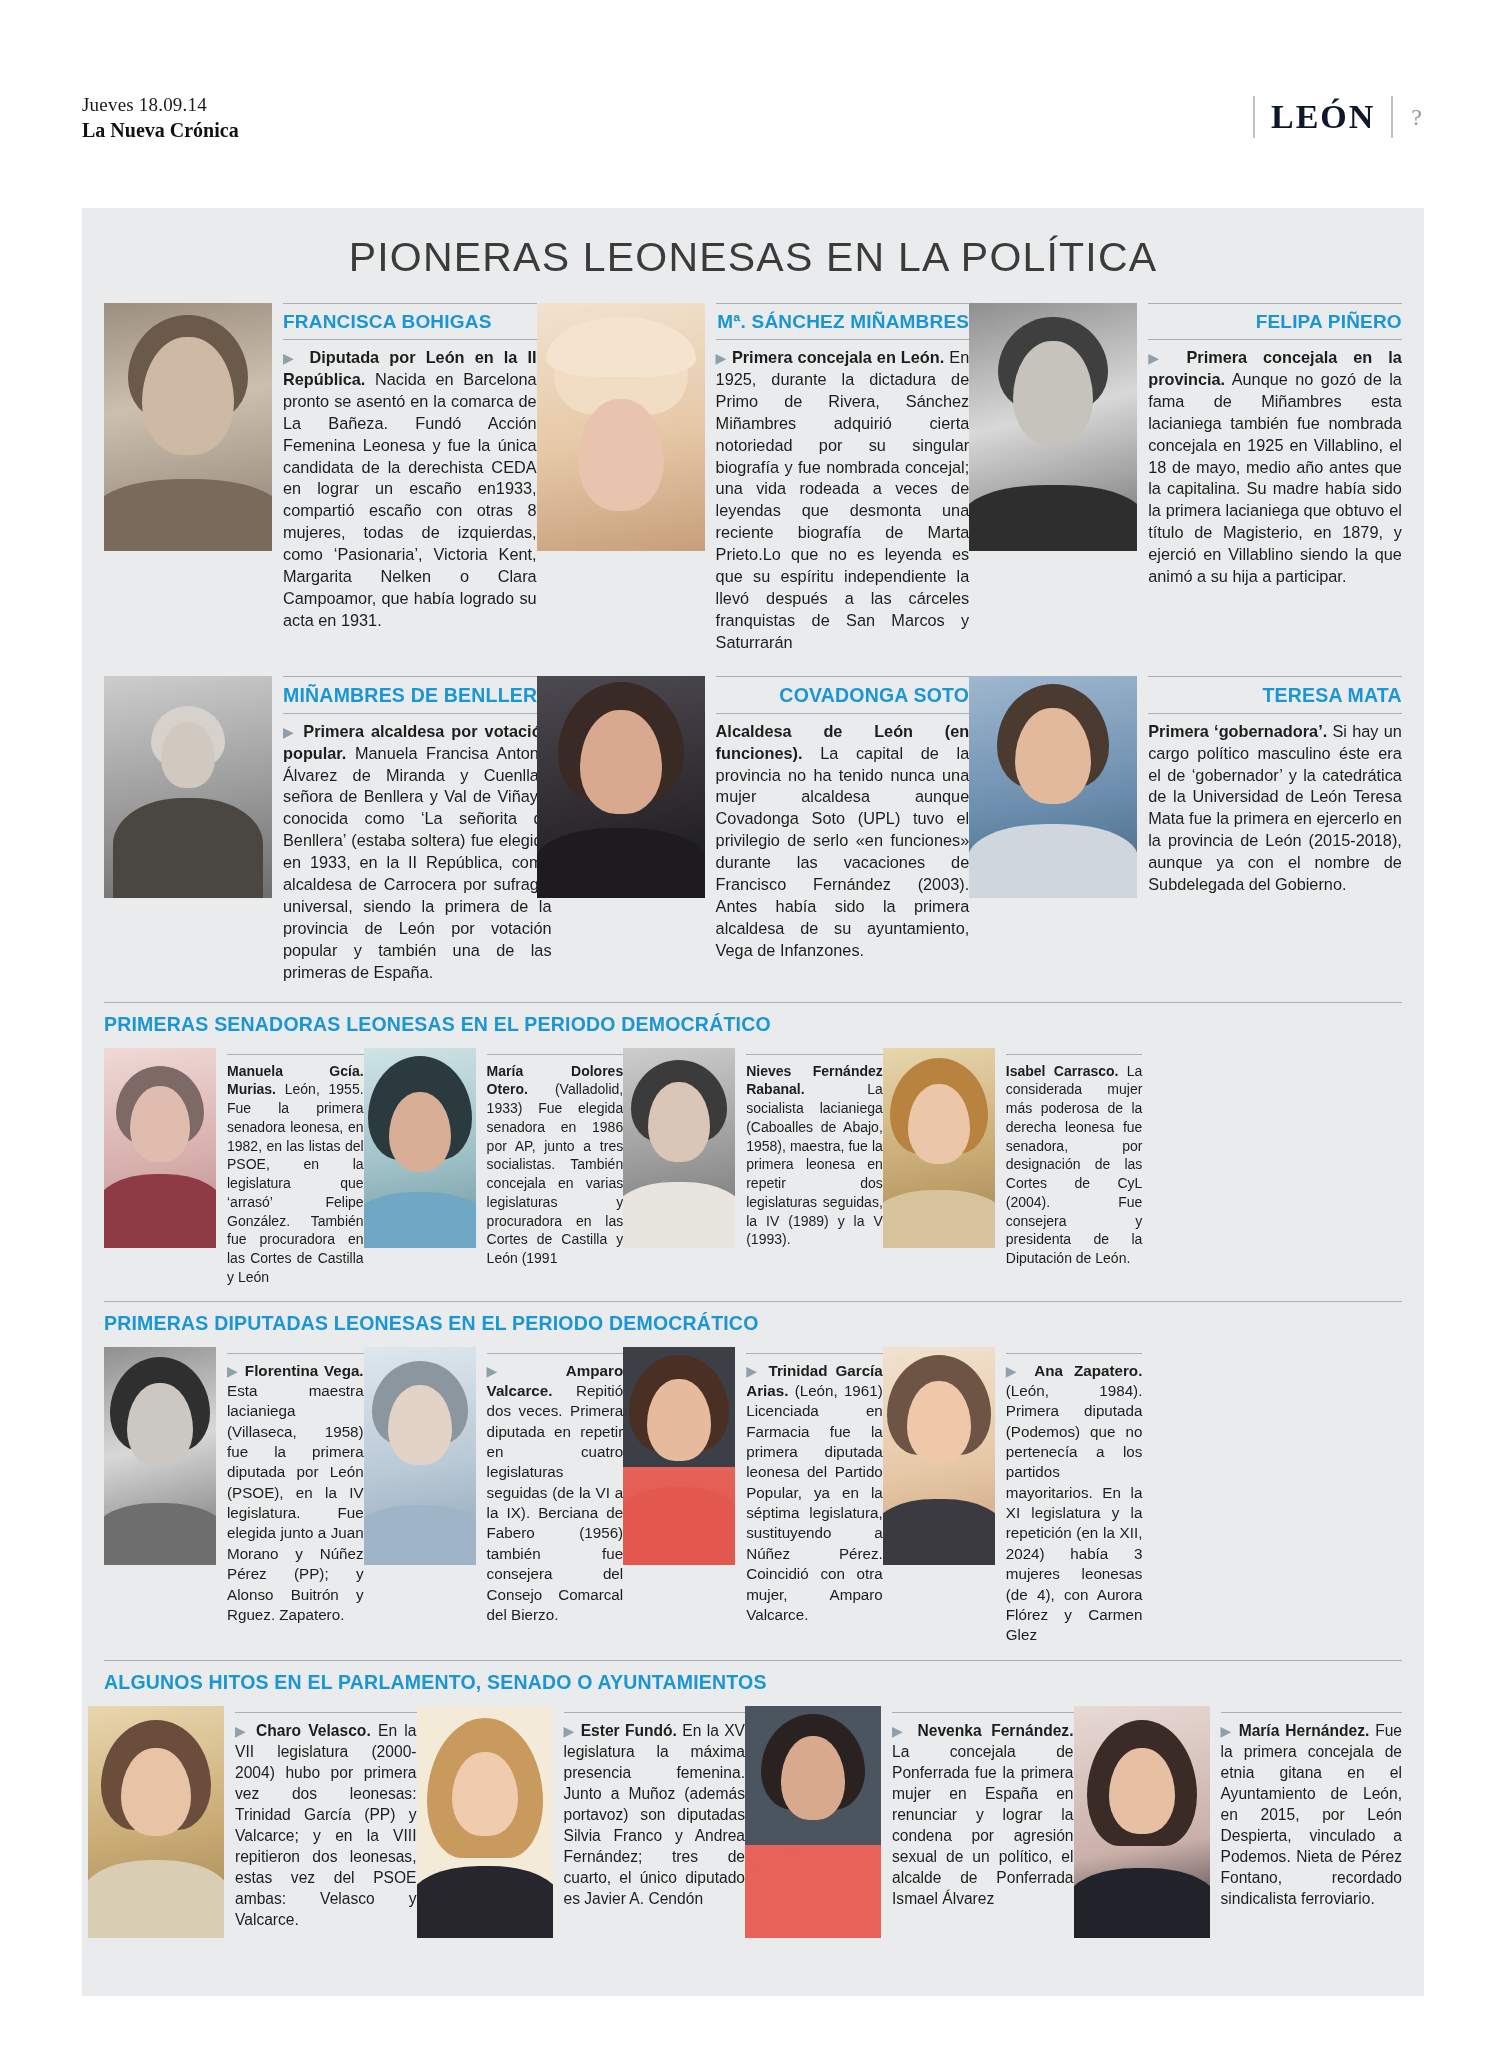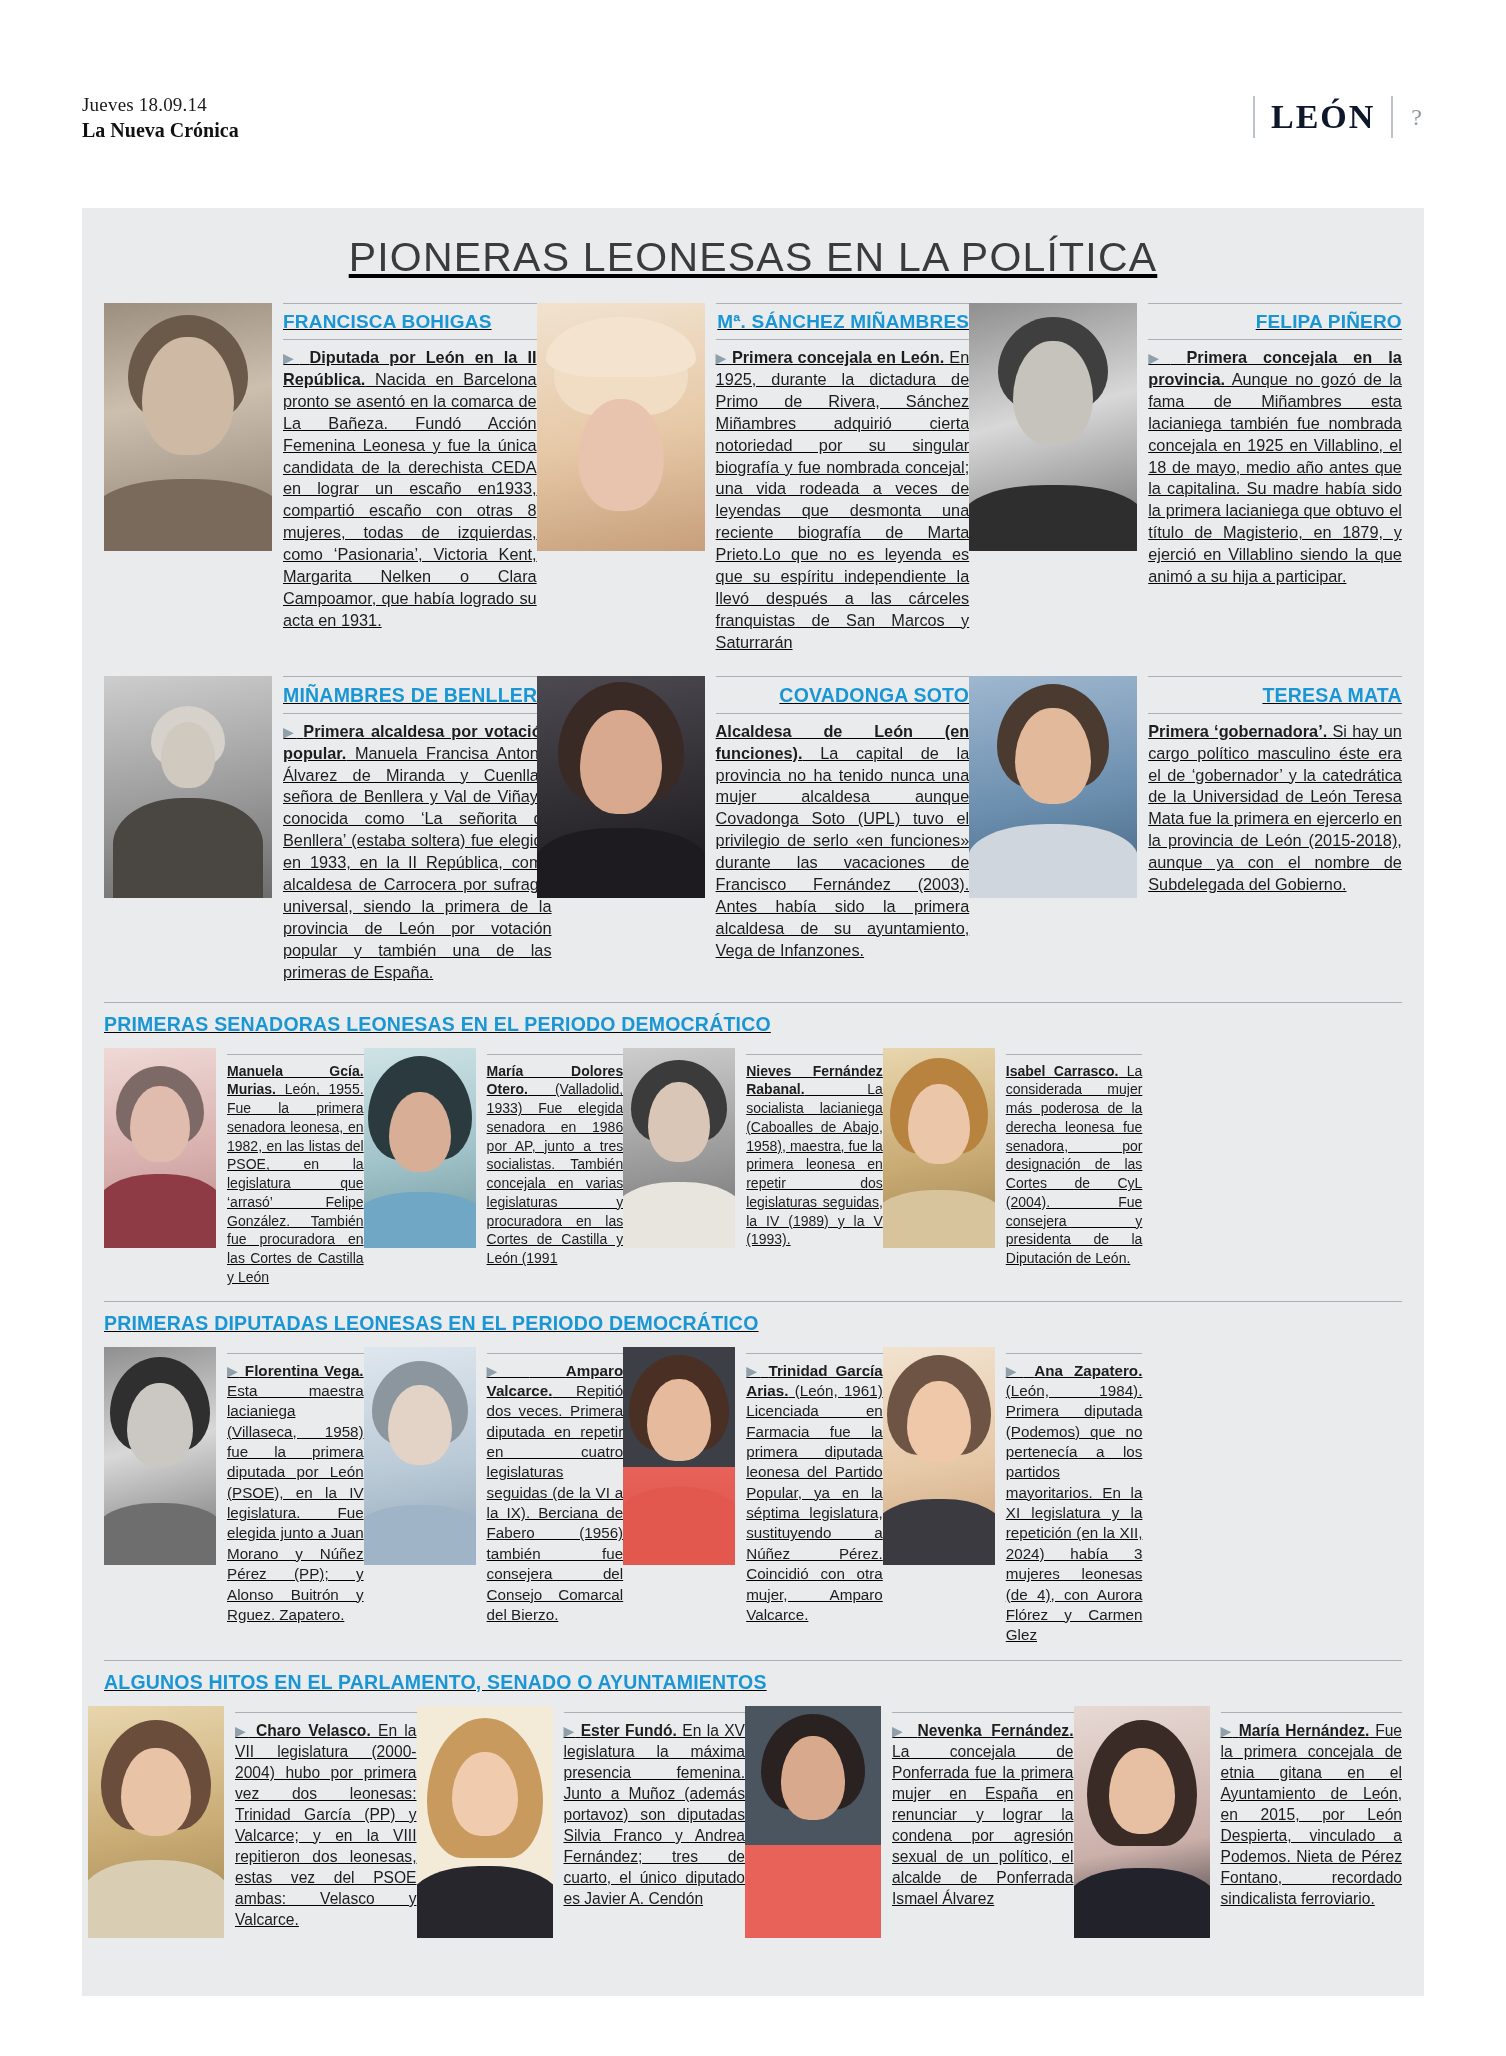--- a/index.html
+++ b/index.html
@@ -36,21 +36,20 @@
   .mast-page {
     font-family: "Liberation Serif", serif;
     font-size: 24px; color: #8d969b; padding-left: 18px;
   }
 
   
   .board {
     position: absolute; left: 82px; top: 208px;
     width: 1342px; height: 1788px;
     background: #e9ebec;
-    text-decoration: underline;
   }
   .board-title {
     text-align: center;
     font-size: 41px; font-weight: 300; color: #3b3b3b;
     letter-spacing: 1.2px;
     padding-top: 26px;
     font-family: "Liberation Sans", sans-serif;
   }
 
   

